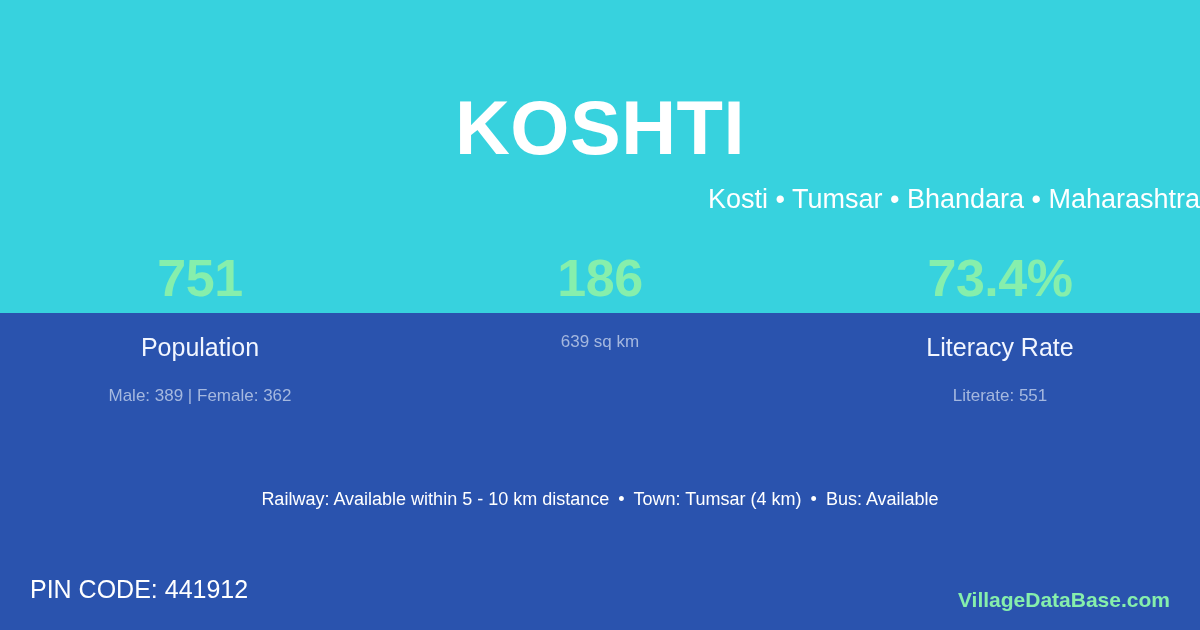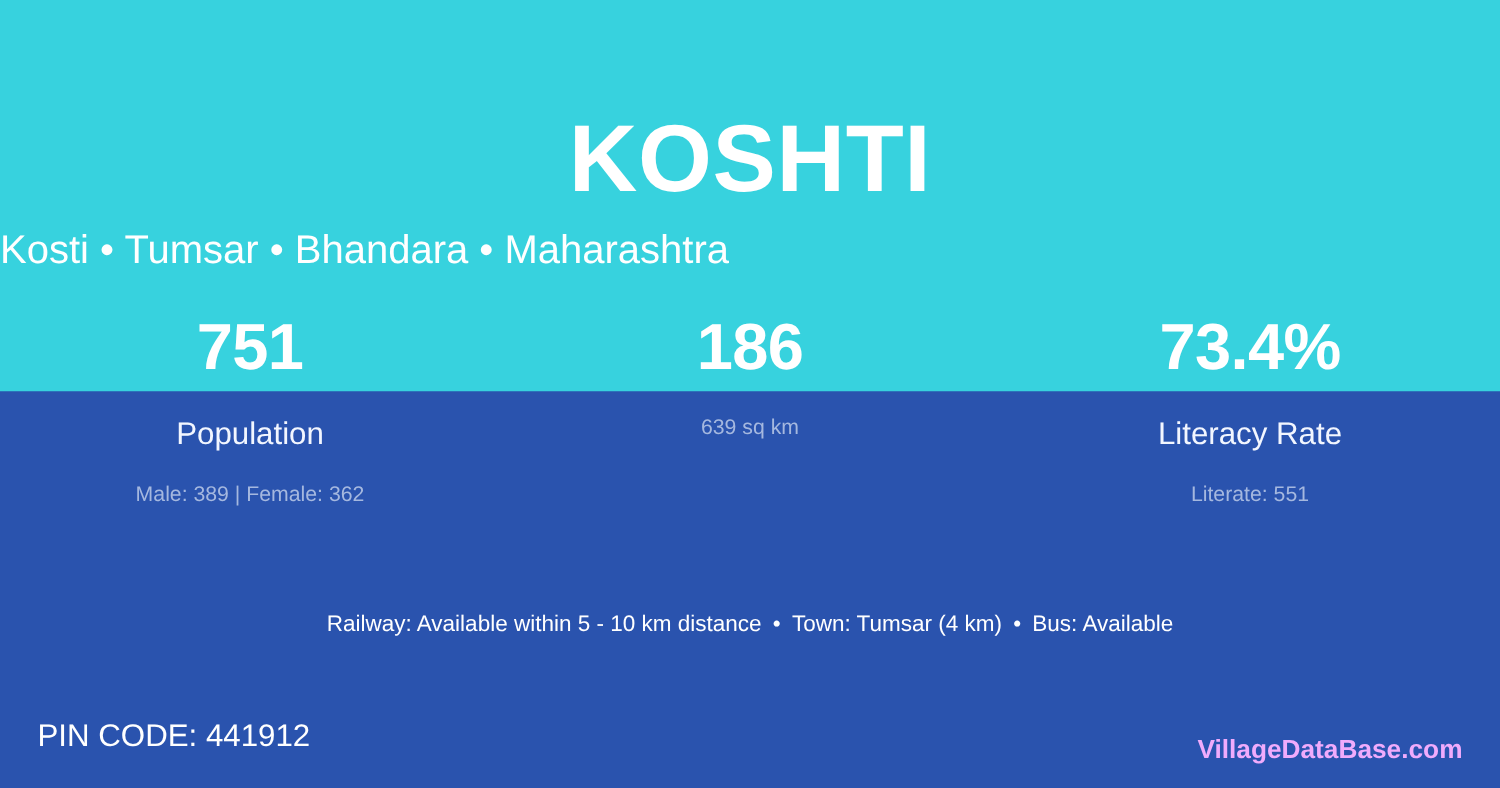--- a/index.html
+++ b/index.html
@@ -46,22 +46,22 @@
     letter-spacing: 0.5px;
     white-space: nowrap;
   }
 
   
   .subtitle {
     position: absolute;
     left: 0;
     top: 182px;
     width: 1200px;
-    text-align: left;
-    font-size: 32px;
+    text-align: right;
+    font-size: 27px;
     line-height: 34px;
     font-weight: 400;
     color: #ffffff;
     white-space: nowrap;
   }
 
   
   .stats {
     position: absolute;
     left: 0;
@@ -71,21 +71,21 @@
     flex-direction: row;
   }
   .stat {
     flex: 1 1 0;
     text-align: center;
   }
   .stat-value {
     font-size: 52px;
     line-height: 60px;
     font-weight: 700;
-    color: #ffffff;
+    color: #86efac;
     letter-spacing: -0.5px;
     white-space: nowrap;
   }
   .stat-label {
     margin-top: 24px;
     font-size: 25px;
     line-height: 30px;
     font-weight: 400;
     color: #f2f6ff;
     white-space: nowrap;
@@ -128,21 +128,21 @@
     color: #ffffff;
     white-space: nowrap;
   }
   .brand {
     position: absolute;
     right: 30px;
     top: 587px;
     font-size: 21px;
     line-height: 26px;
     font-weight: 700;
-    color: #f0abfc;
+    color: #86efac;
     white-space: nowrap;
   }
 </style>
 </head>
 <body>
 
 <div class="card">
 
   <div class="cyan-band"></div>
 

